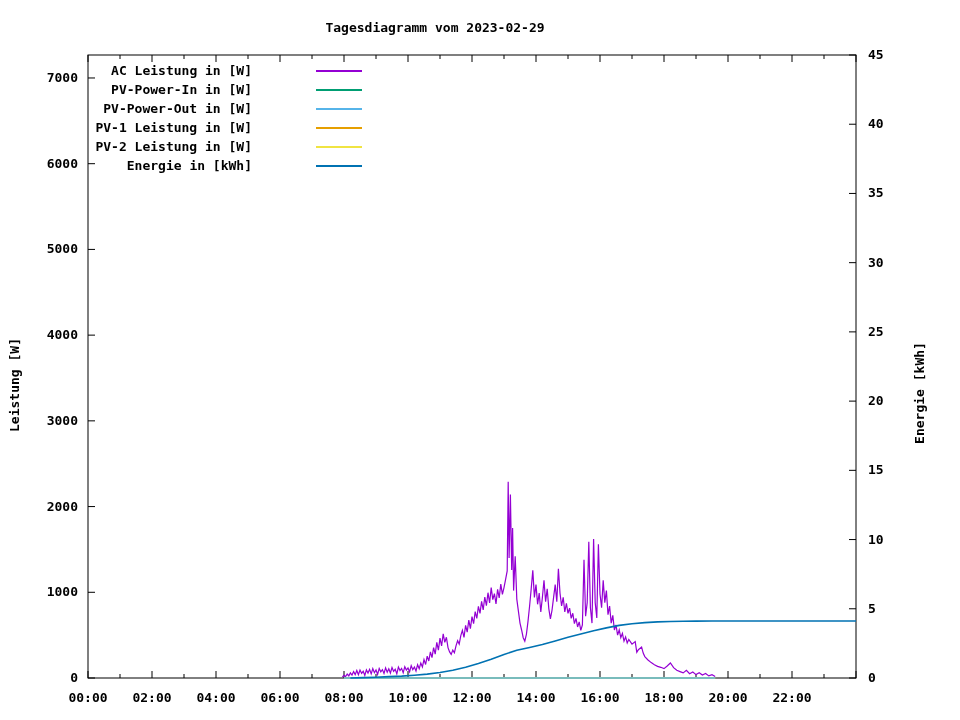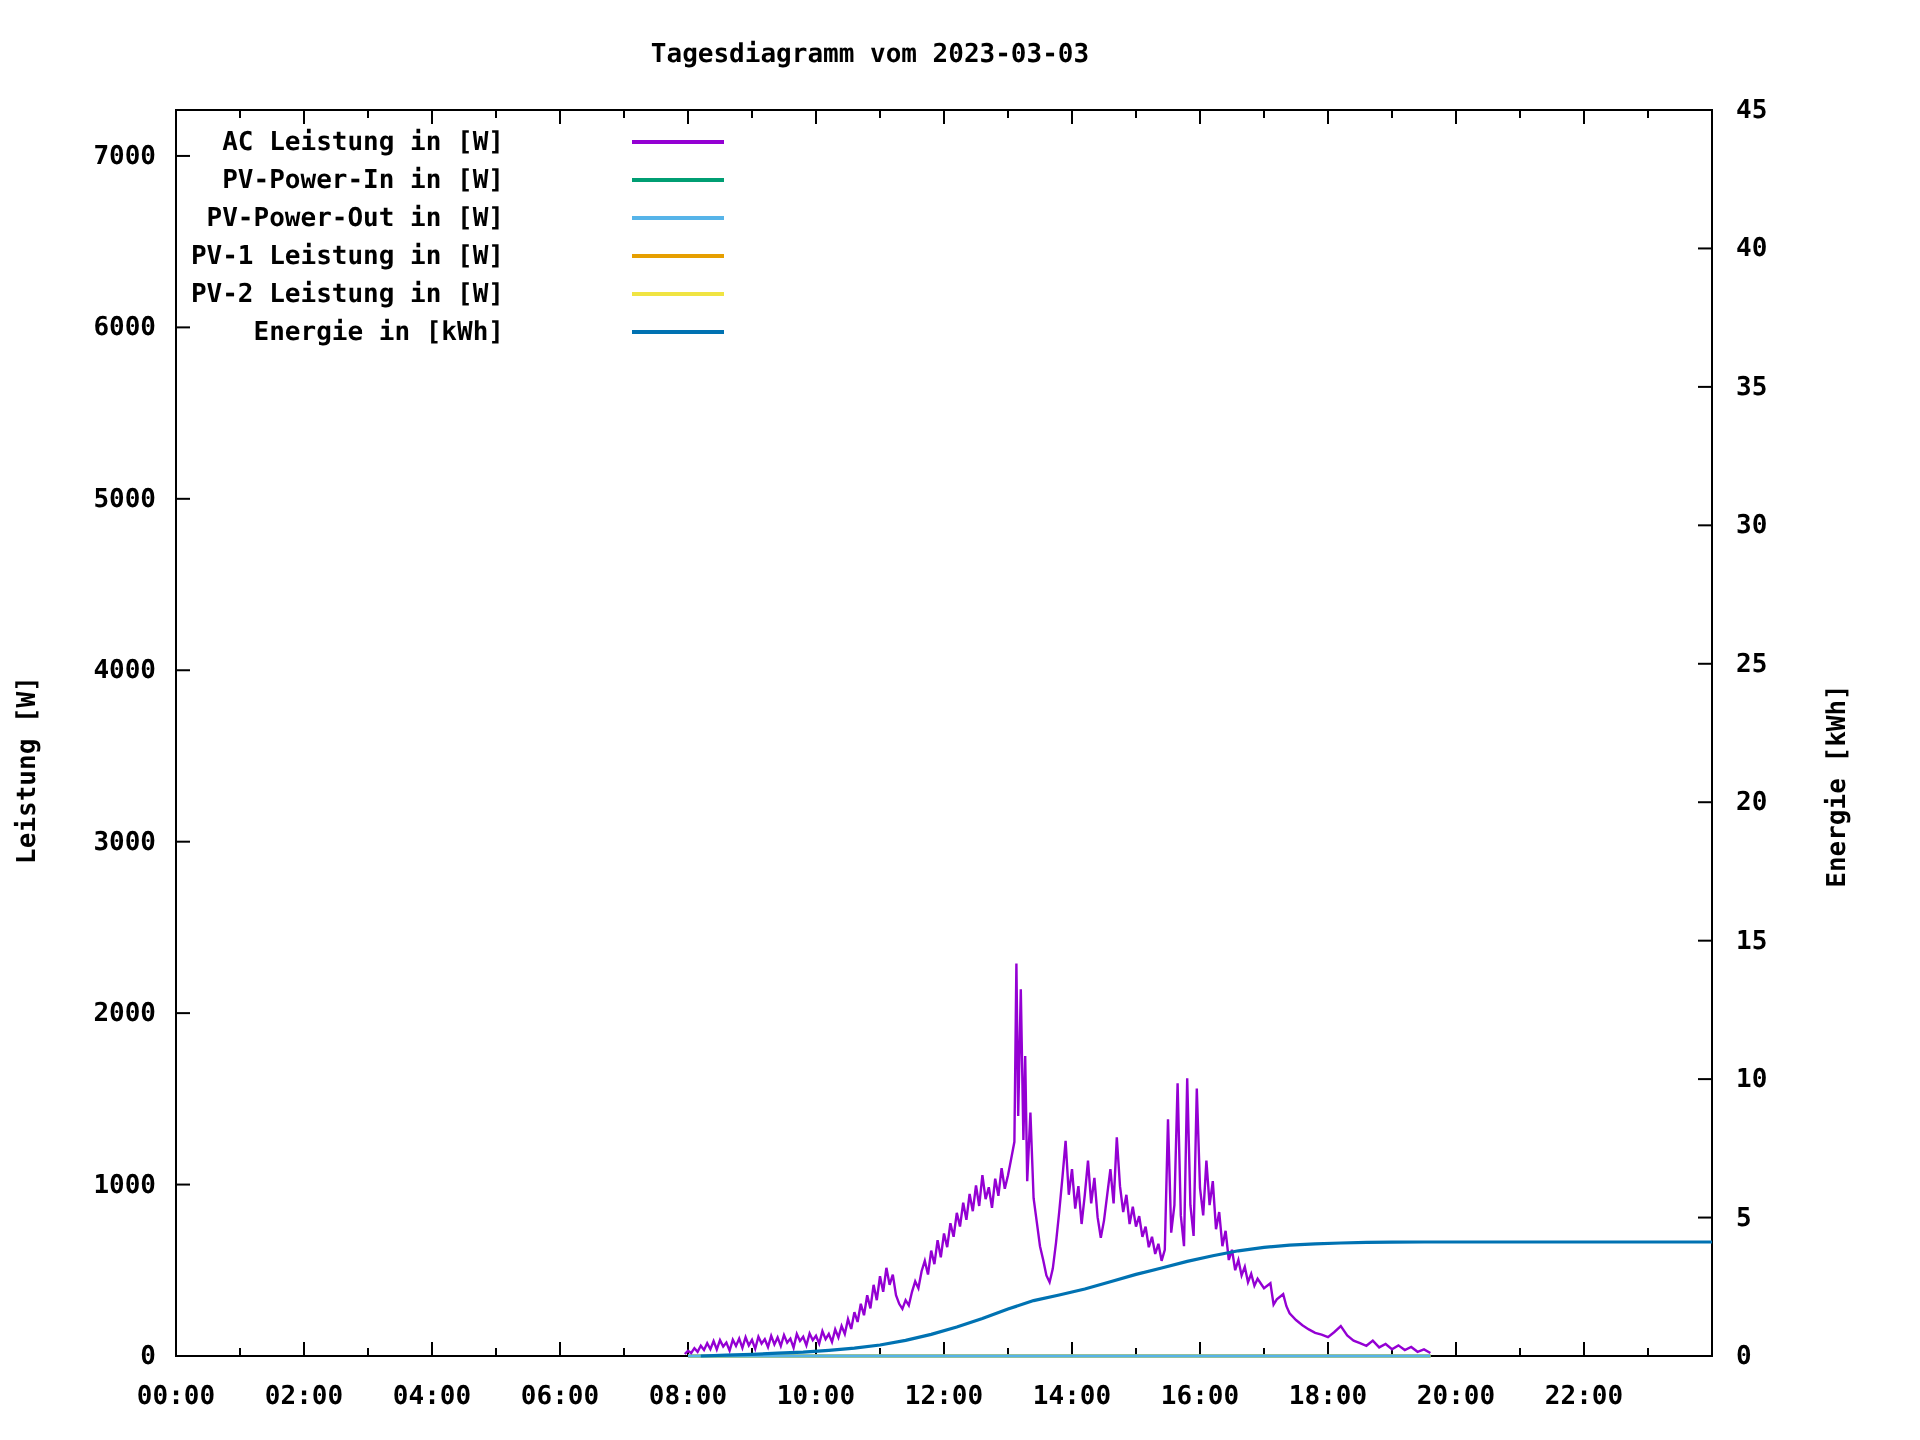--- a/index.html
+++ b/index.html
@@ -11,21 +11,21 @@
   .ylab.left{left:14px;top:385px;transform:translate(-50%,-50%) rotate(-90deg);}
   .ylab.right{left:919px;top:393px;transform:translate(-50%,-50%) rotate(-90deg);}
   svg.plot{position:absolute;left:0;top:0;width:960px;height:720px;
            font-family:"DejaVu Sans Mono", monospace;font-weight:bold;}
   svg.plot text{font-size:13px;fill:#000;}
 </style>
 </head>
 <body>
 
 <div class="stage">
-  <div class="title">Tagesdiagramm vom 2023-03-03</div>
+  <div class="title">Tagesdiagramm vom 2023-02-29</div>
   <div class="ylab left">Leistung [W]</div>
   <div class="ylab right">Energie [kWh]</div>
   <svg class="plot" id="plot" viewBox="0 0 960 720" xmlns="http://www.w3.org/2000/svg">
       <rect x="88" y="55" width="768" height="623" fill="none" stroke="#000000" stroke-width="1"></rect>
       <line x1="88" y1="678" x2="88" y2="671" stroke="#000000" stroke-width="1"></line>
       <line x1="88" y1="55" x2="88" y2="62" stroke="#000000" stroke-width="1"></line>
       <line x1="120" y1="678" x2="120" y2="674" stroke="#000000" stroke-width="1"></line>
       <line x1="120" y1="55" x2="120" y2="59" stroke="#000000" stroke-width="1"></line>
       <line x1="152" y1="678" x2="152" y2="671" stroke="#000000" stroke-width="1"></line>
       <line x1="152" y1="55" x2="152" y2="62" stroke="#000000" stroke-width="1"></line>

